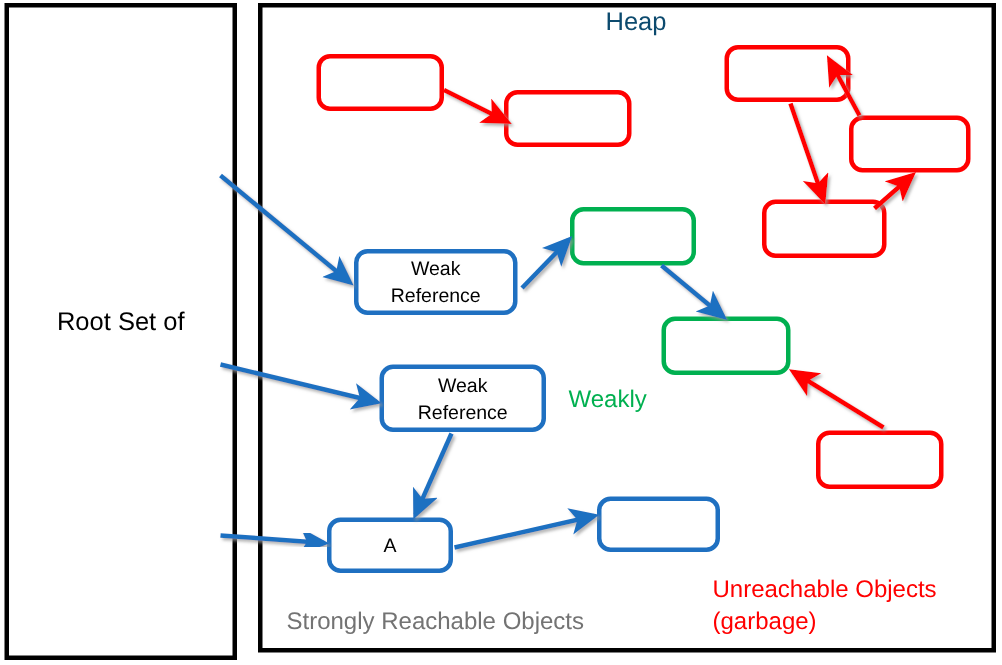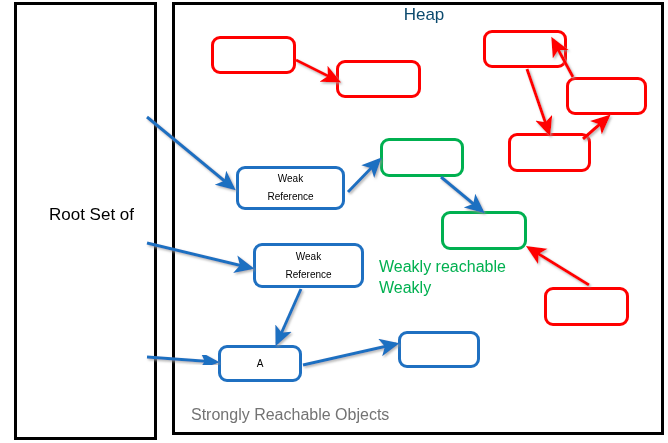--- a/index.html
+++ b/index.html
@@ -3,39 +3,39 @@
 <meta charset="utf-8">
 <style>
   html,body{margin:0;padding:0;background:#ffffff;}
   body{width:668px;height:443px;position:relative;overflow:hidden;
        font-family:"Liberation Sans","DejaVu Sans",sans-serif;}
 
   .stage{position:absolute;left:0;top:0;width:668px;height:443px;}
 
   
   .panel{position:absolute;border:3px solid #000000;background:#ffffff;box-sizing:border-box;}
-  #root-panel{left:14px;top:2px;width:143px;height:438px;}
+  #root-panel{left:3px;top:2px;width:155px;height:438px;}
   #heap-panel{left:172px;top:2px;width:492px;height:433px;}
 
   #root-label{
     position:absolute;left:6px;top:198px;width:137px;
     text-align:center;font-size:17px;line-height:23px;color:#000;font-weight:400;
   }
   #heap-label{
     position:absolute;left:364px;top:5px;width:120px;text-align:center;
     font-size:17px;color:#0c4a6e;
   }
 
   
   .node{position:absolute;box-sizing:border-box;border-radius:9px;background:#ffffff;
         display:flex;align-items:center;justify-content:center;text-align:center;}
   .node.red{border:3px solid #ff0000;}
   .node.green{border:3px solid #00b050;}
   .node.blue{border:3px solid #1f70c1;}
-  .node .lbl{font-size:10px;line-height:18px;color:#000;}
+  .node .lbl{font-size:13px;line-height:18px;color:#000;}
 
   
   .caption{position:absolute;font-size:16px;line-height:21px;font-weight:400;}
   #cap-weak{left:379px;top:256px;color:#00b050;width:180px;}
   #cap-strong{left:191px;top:404px;color:#737373;width:260px;}
   #cap-unreach{left:475px;top:383px;color:#ff0000;width:190px;}
 
   svg.arrows{position:absolute;left:0;top:0;width:668px;height:443px;
              pointer-events:none;overflow:visible;}
 </style>
@@ -102,20 +102,23 @@
         <line x1="303" y1="365" x2="396" y2="344" stroke="#1f70c1" stroke-width="3" stroke-linecap="butt" marker-end="url(#ah-blue)" filter="url(#shadow)"></line>
         <line x1="296" y1="60" x2="338" y2="81" stroke="#ff0000" stroke-width="3" stroke-linecap="butt" marker-end="url(#ah-red)" filter="url(#shadow)"></line>
         <line x1="527" y1="69" x2="549" y2="133" stroke="#ff0000" stroke-width="3" stroke-linecap="butt" marker-end="url(#ah-red)" filter="url(#shadow)"></line>
         <line x1="573" y1="77" x2="553" y2="40" stroke="#ff0000" stroke-width="3" stroke-linecap="butt" marker-end="url(#ah-red)" filter="url(#shadow)"></line>
         <line x1="583" y1="139" x2="608" y2="117" stroke="#ff0000" stroke-width="3" stroke-linecap="butt" marker-end="url(#ah-red)" filter="url(#shadow)"></line>
         <line x1="589" y1="285" x2="529" y2="248" stroke="#ff0000" stroke-width="3" stroke-linecap="butt" marker-end="url(#ah-red)" filter="url(#shadow)"></line>
       </g>
   </svg>
 
   <div class="caption" id="cap-weak">
-    <div>Weakly reachable</div>
     <div>Weakly</div>
   </div>
 
   <div class="caption" id="cap-strong">Strongly Reachable Objects</div>
 
+  <div class="caption" id="cap-unreach">
+    <div>Unreachable Objects</div>
+    <div>(garbage)</div>
+  </div>
 
 </div>
 
 </body></html>

